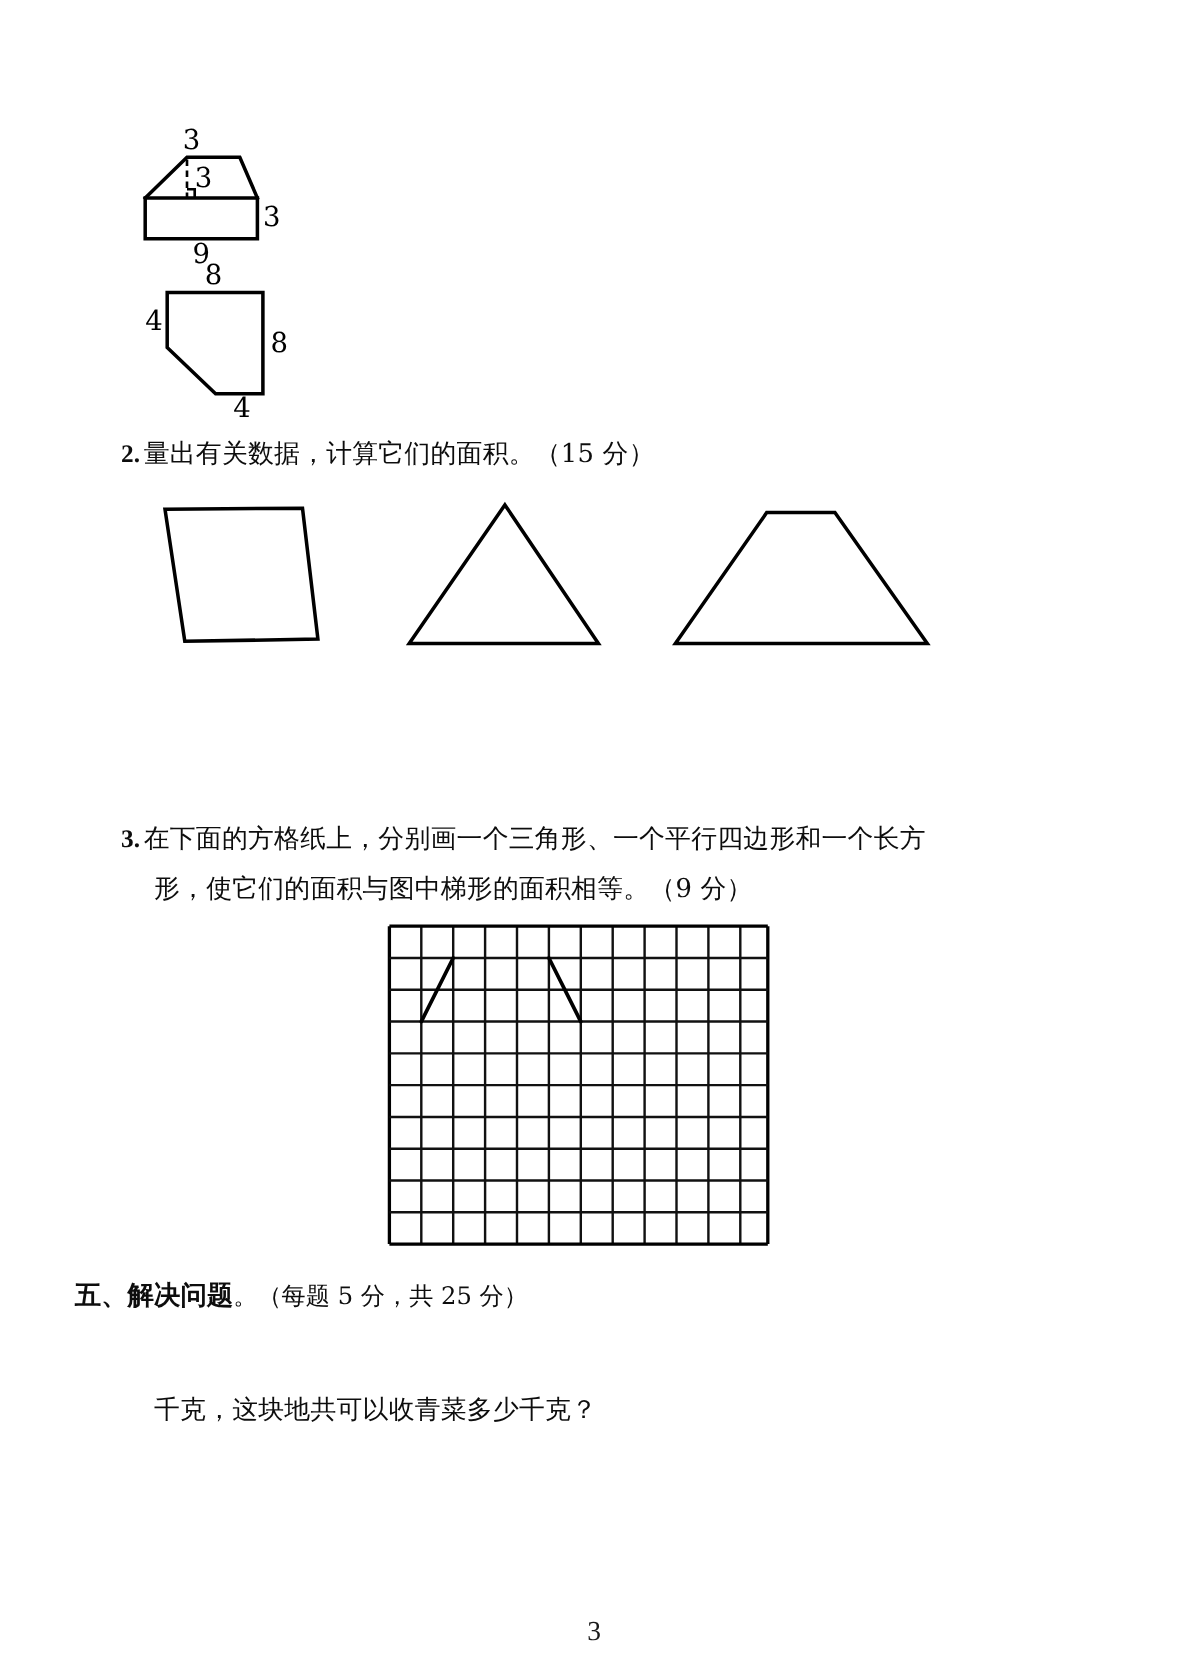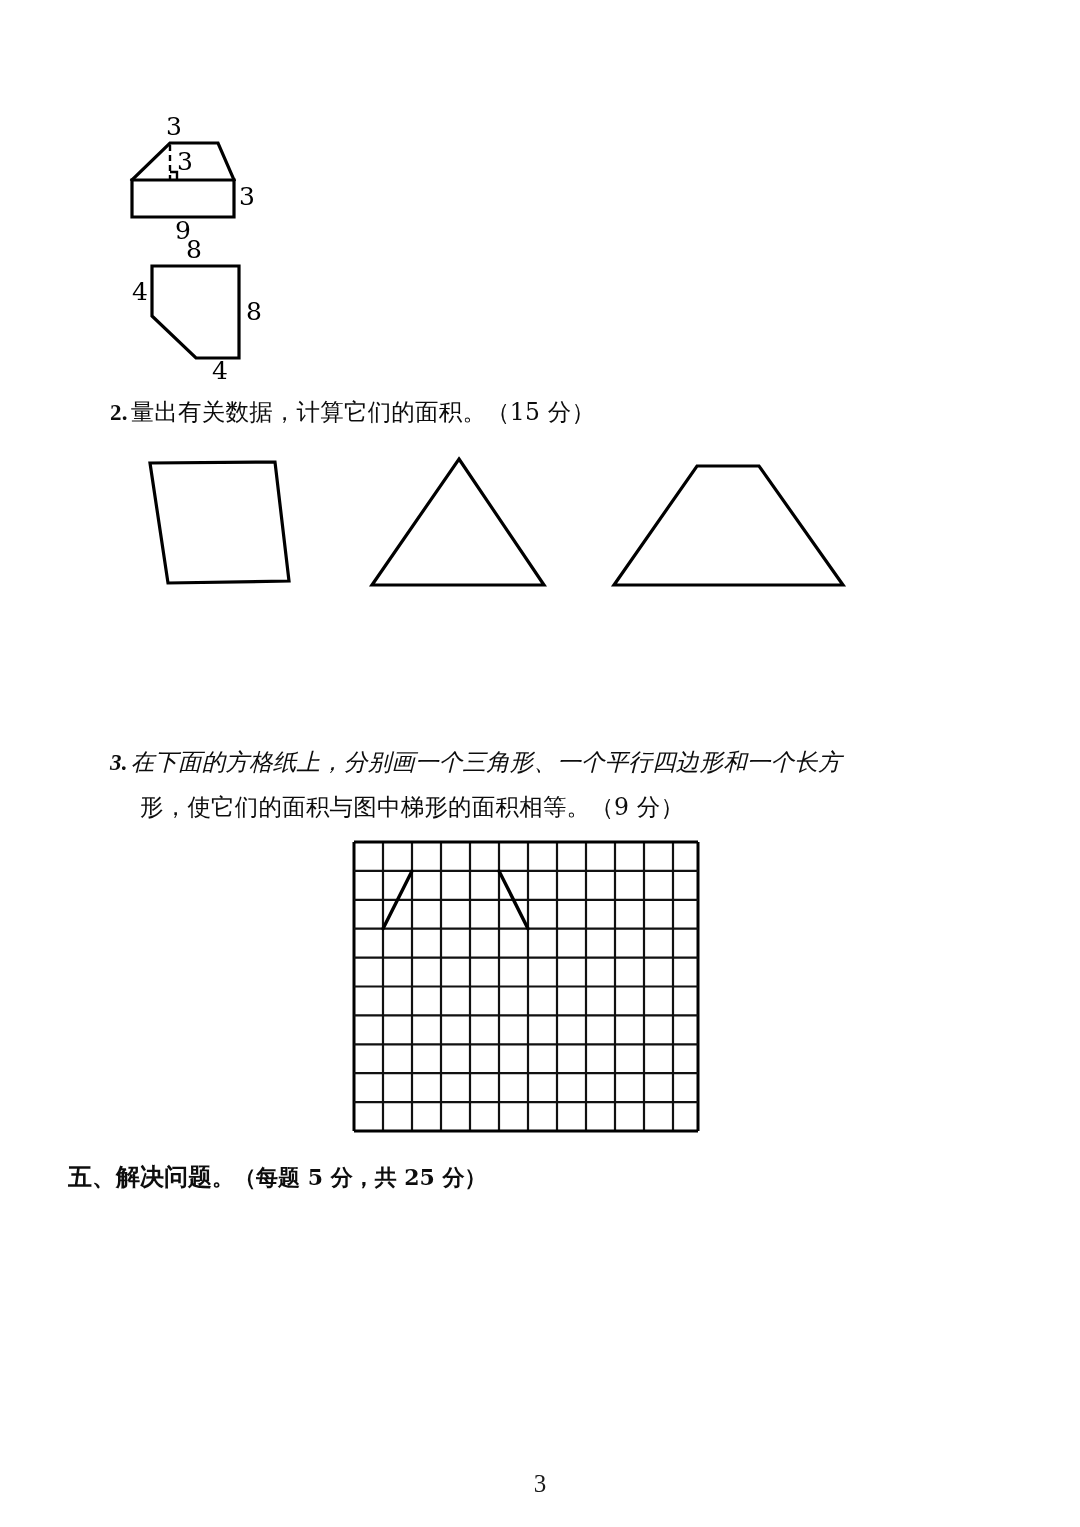--- a/index.html
+++ b/index.html
@@ -41,37 +41,37 @@
     white-space: nowrap;
   }
   .qnum {
     font-weight: bold;
     font-family: "Liberation Serif", "DejaVu Serif", serif;
     font-size: 23px;
     margin-right: 3px;
   }
 
   #q2-line      { left: 110px; top: 390px; }
-  #q3-line1     { left: 110px; top: 740px; font-style: italic; }
+  #q3-line1     { left: 110px; top: 740px; }
   #q3-line2     { left: 140px; top: 785px; text-align: right; }
   #sec5-heading { left: 68px;  top: 1158px; }
   #q5-1-line1   { left: 110px; top: 1214px; }
   #q5-1-line2   { left: 140px; top: 1259px; }
 
   .sec-head {
     font-family: "DejaVu Sans", "Liberation Sans", sans-serif;
     font-weight: bold;
     font-size: 24px;
     line-height: 38px;
     white-space: nowrap;
     color: #0d0d0d;
   }
   .sec-head .light {
     font-family: "DejaVu Serif", "Liberation Serif", serif;
-    font-weight: bold;
+    font-weight: normal;
     font-size: 22px;
     margin-top: 43px;
   }
 
   
   #shapes-row { left: 0px; top: 440px; width: 1080px; height: 170px; }
 
   
   #grid-paper {
     left: 352px;
@@ -224,16 +224,17 @@
         <line class="drawn" x1="31" y1="88.7" x2="60" y2="30.9"></line>
         <line class="drawn" x1="147" y1="30.9" x2="176" y2="88.7"></line>
       </g>
     </svg>
   </div>
 
   <div class="abs sec-head" id="sec5-heading">
     <span>五、解决问题</span><span class="light">。（每题 5 分，共 25 分）</span>
   </div>
 
+  <div class="abs qtext" id="q5-1-line2">千克，这块地共可以收青菜多少千克？</div>
 
   <div class="abs" id="page-number">3</div>
 
 </div>
 
 </body></html>

